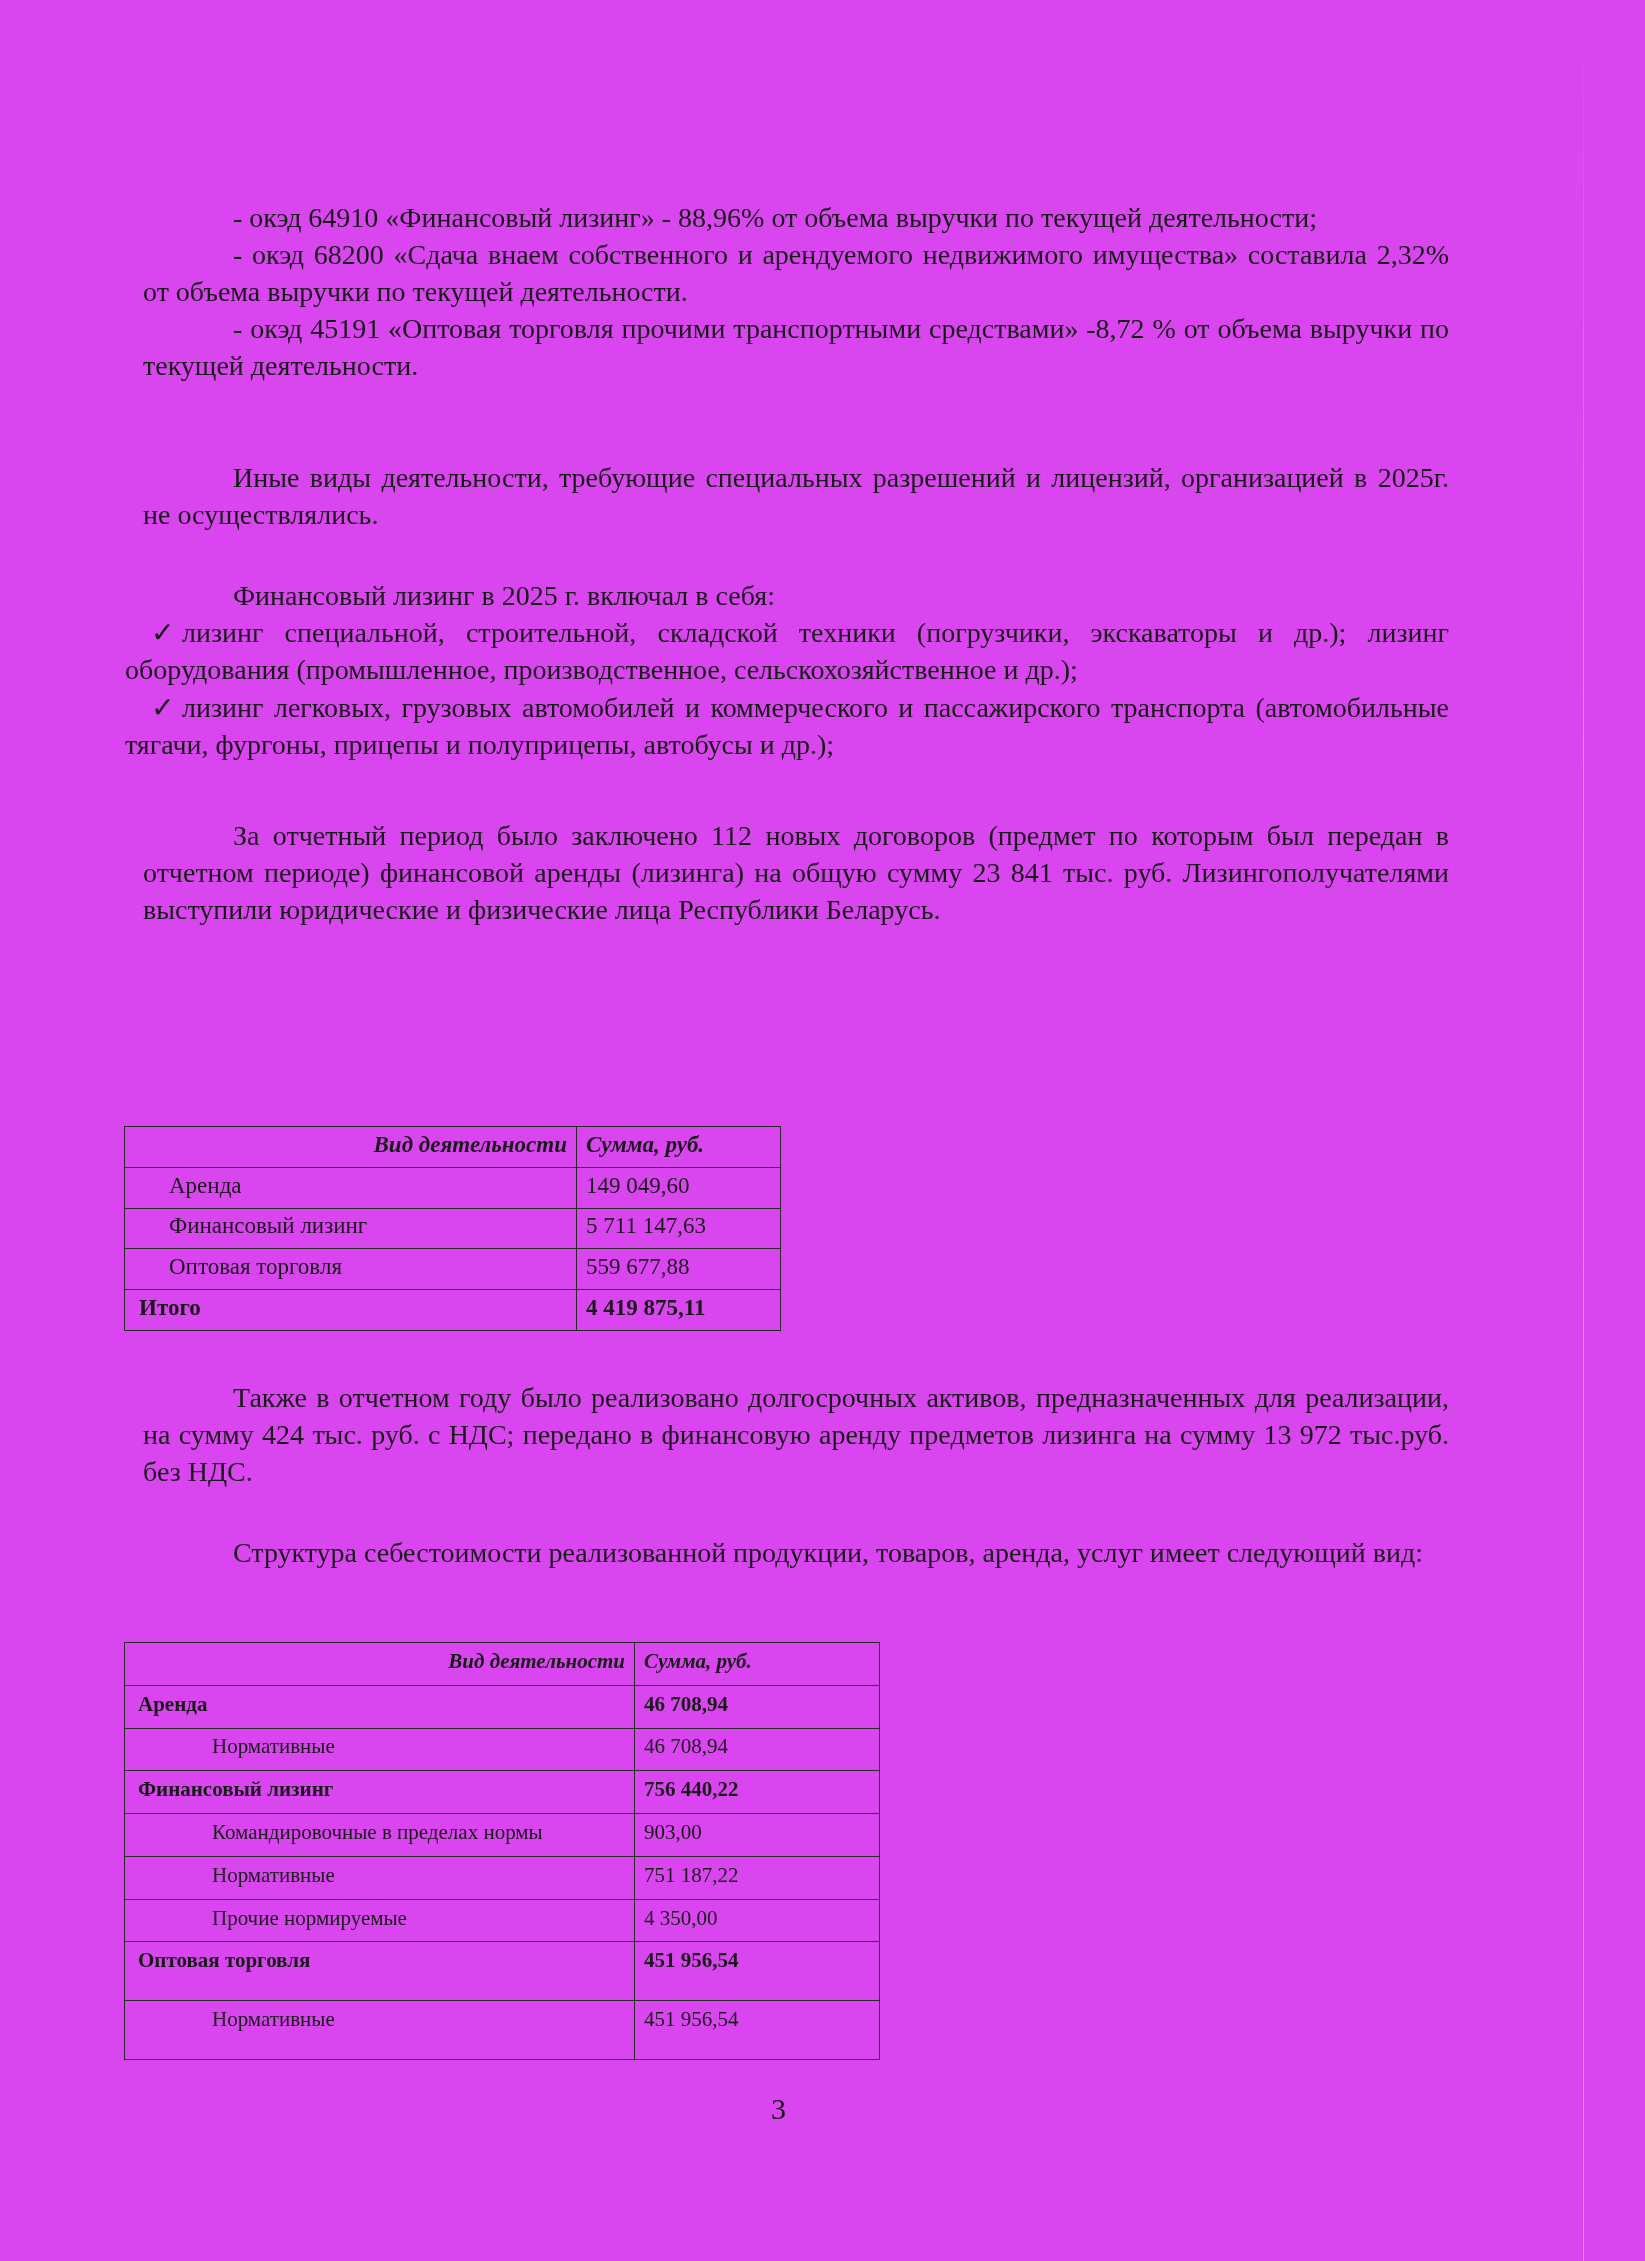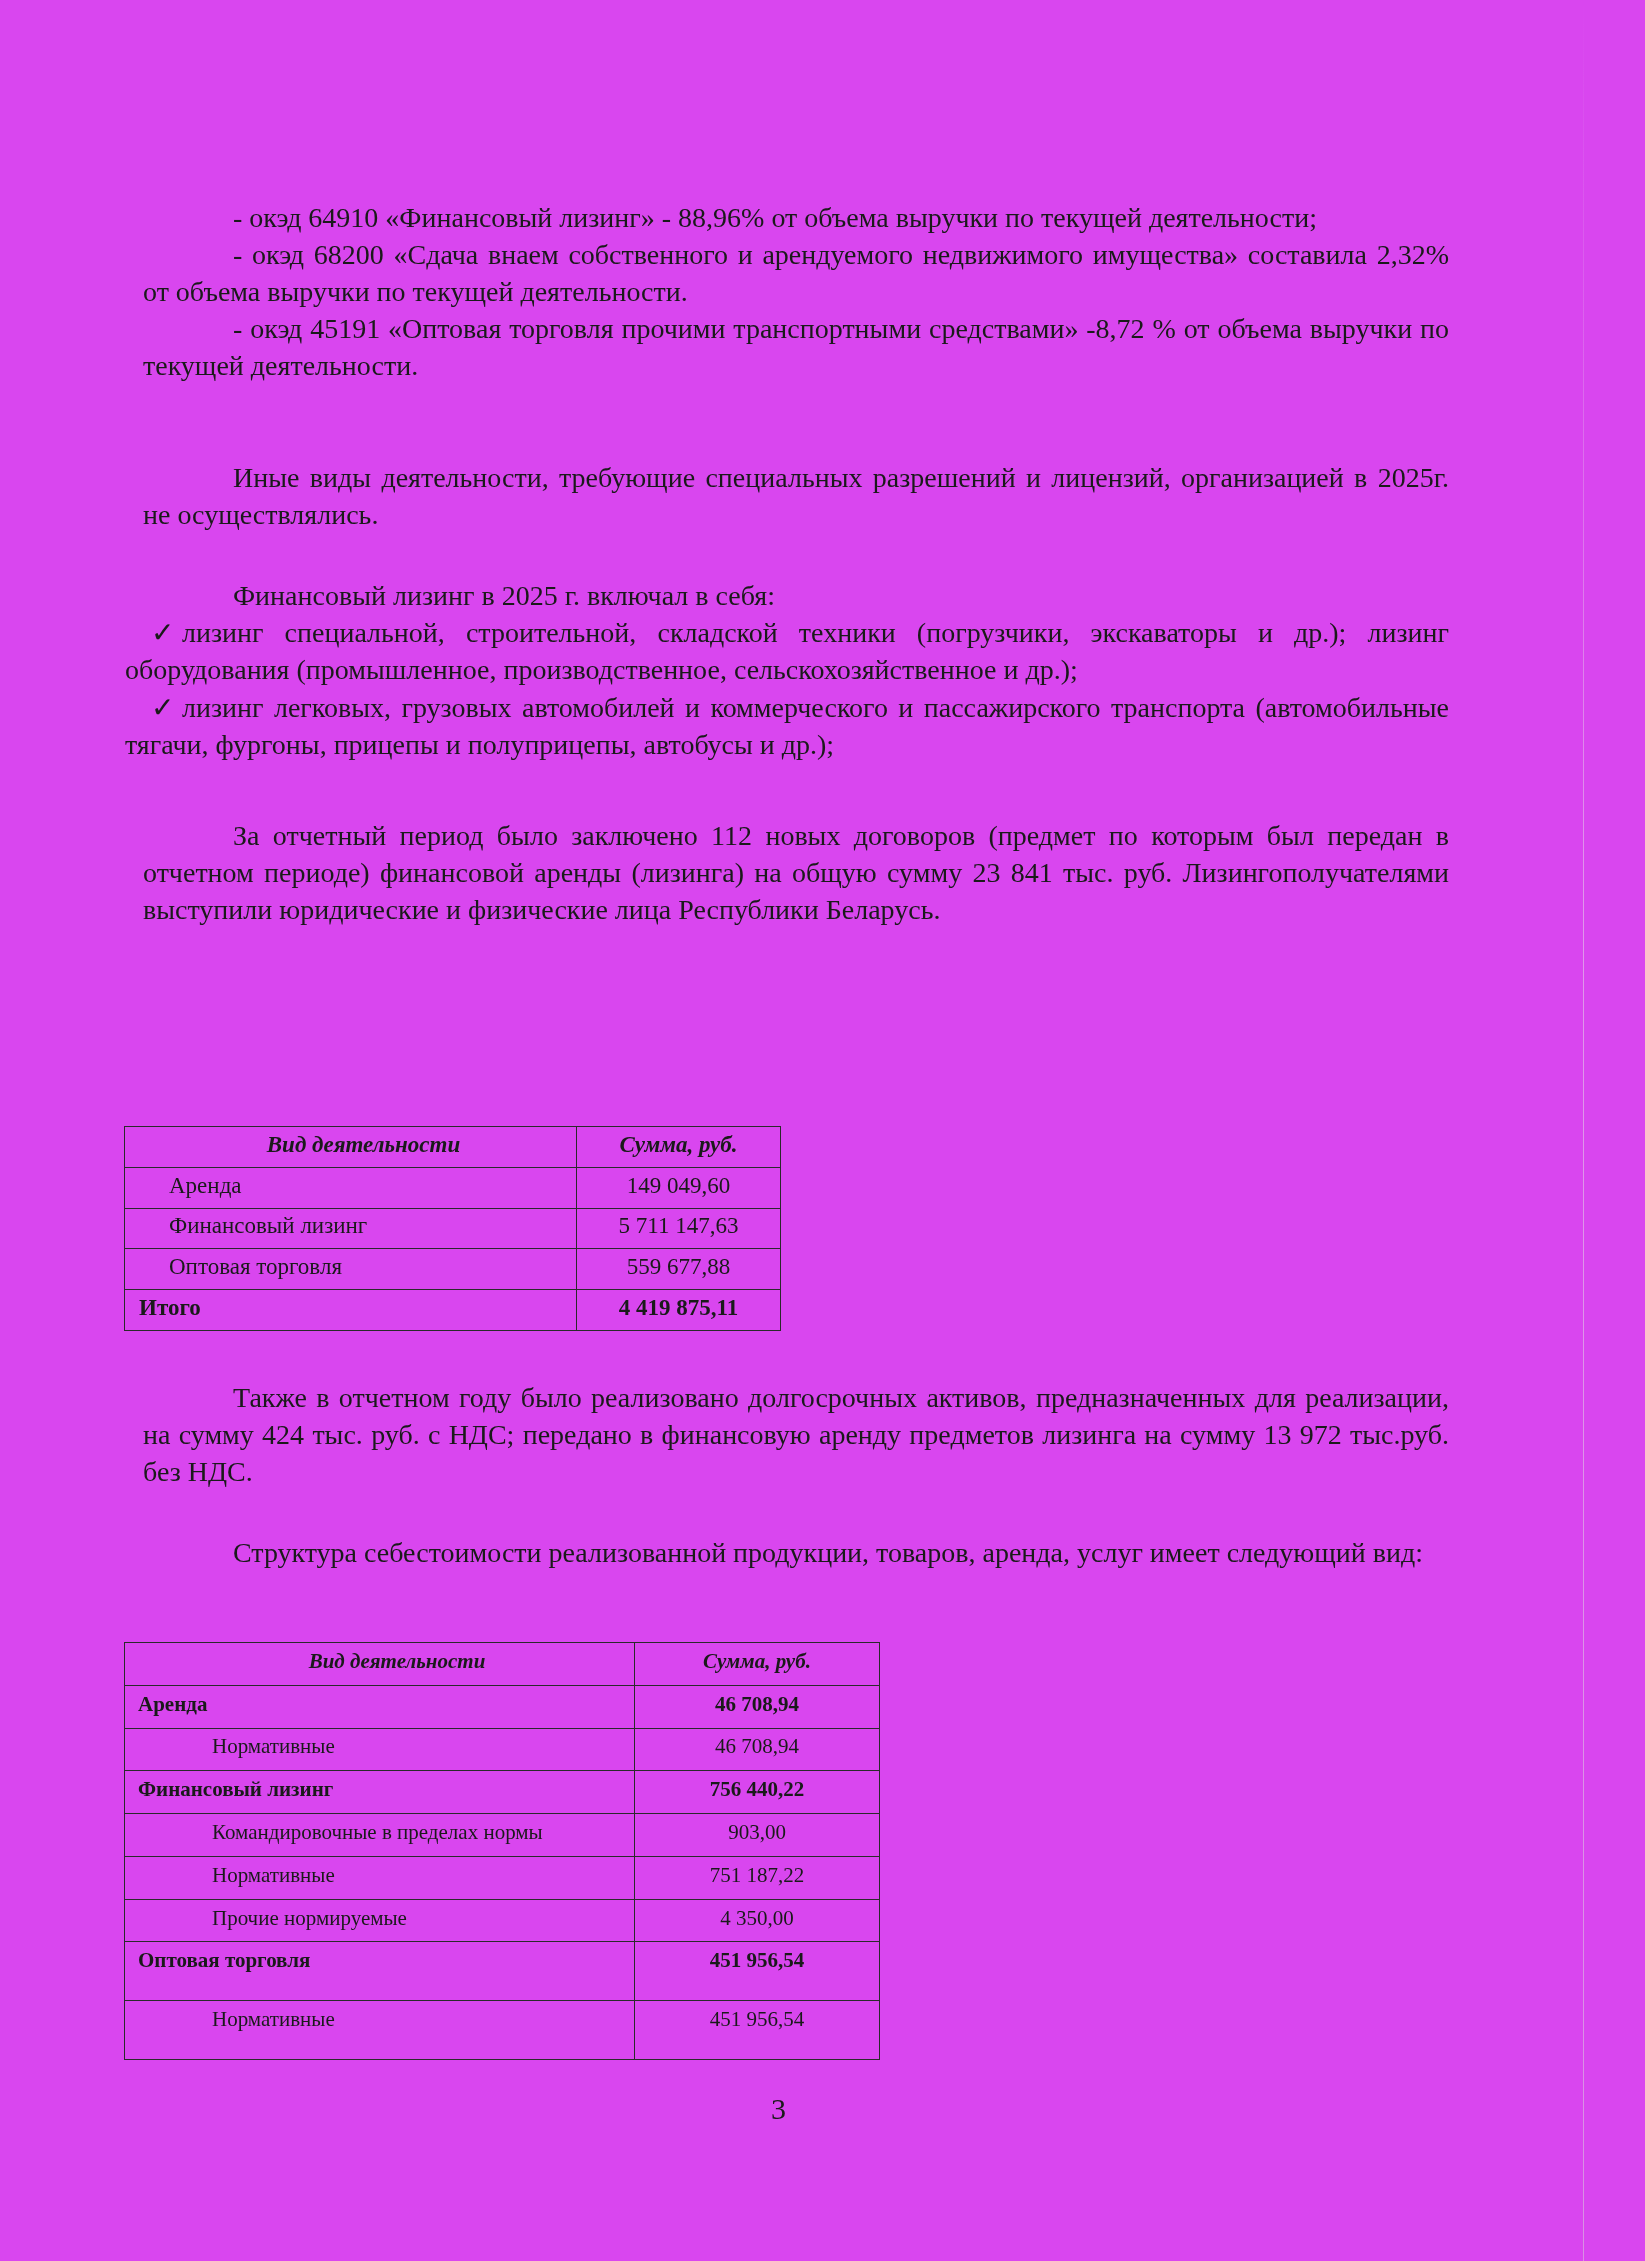--- a/index.html
+++ b/index.html
@@ -9,22 +9,22 @@
   .scanline { position: absolute; right: 61px; top: 0; width: 1.3px; height: 2261px;
               background: linear-gradient(to bottom, transparent 0%, #e6e6e6 40%, #d8d8d8 100%); opacity: .5; }
   .block { position: absolute; left: 143px; width: 1306px; font-size: 28px; line-height: 37px; }
   .just { text-align: justify; text-align-last: left; }
   .indent { text-indent: 90px; }
   .p { margin: 0; }
   .check-item { position: relative; }
   .check { display: inline-block; width: 31px; margin-left: 26px; }
   table.t { position: absolute; border-collapse: collapse; font-size: 23px; line-height: 28px; }
   table.t td, table.t th { border: 1.9px solid #2a2a2a; padding: 3.9px 9px; vertical-align: top; }
-  table.t th { font-style: italic; font-weight: bold; text-align: center; }
-  table.t th.num, table.t td.num { text-align: center; }
+  table.t th { font-style: italic; font-weight: bold; text-align: right; }
+  table.t th.num, table.t td.num { text-align: left; }
   table.t1 { left: 124px; top: 1126px; width: 657px; }
   table.t1 td, table.t1 th { height: 32px; }
   table.t1 th.c1 { padding-left: 35px; }
   table.t1 td.lbl { padding-left: 44px; }
   table.t1 tr.total td { font-weight: bold; padding-left: 14px; }
   table.t1 tr.total td.num { padding-left: 9px; }
   table.t1 col.c1 { width: 452px; }
   table.t2 { left: 124px; top: 1642px; width: 756px; font-size: 21px; }
   table.t2 td, table.t2 th { height: 34px; }
   table.t2 th.c1 { padding-left: 44px; }

